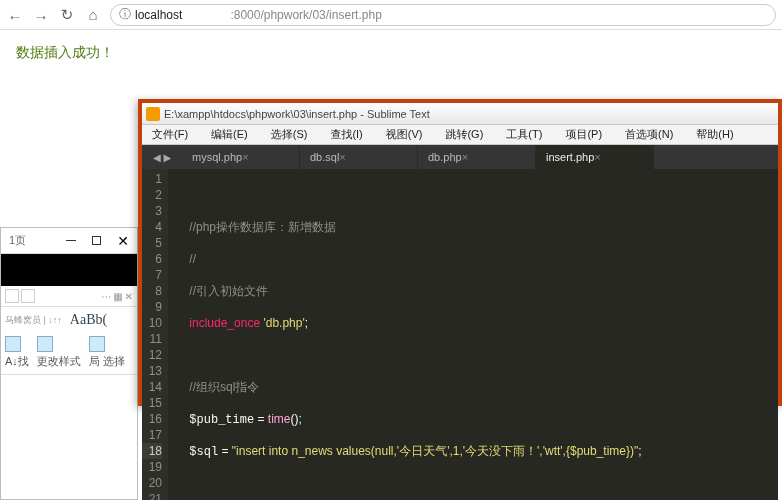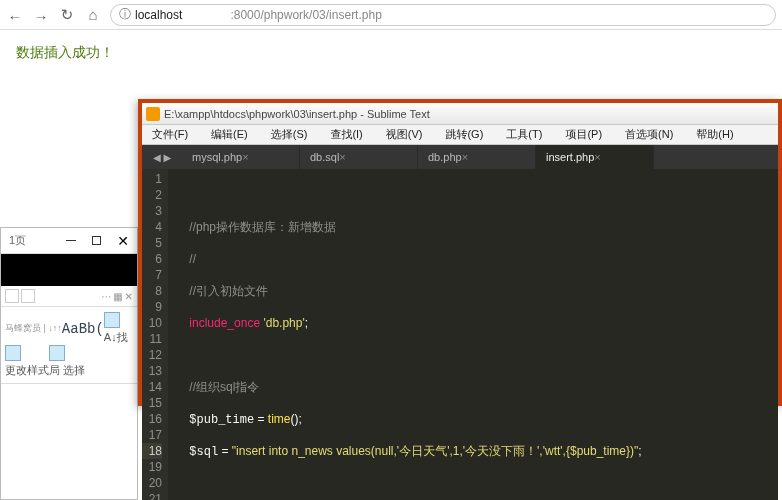--- a/index.html
+++ b/index.html
@@ -27,34 +27,34 @@
 .code-area { display: flex; height: 333px; background: #272822; font-family: Consolas, monospace; font-size: 12px; line-height: 16px; }
 .gutter { width: 26px; background: #2f2f2a; color: #8f908a; text-align: right; padding: 2px 6px 0 0; }
 .gutter .gl { height: 16px; }
 .gutter .gl.hl { background: #3e3d32; color: #ccc; }
 .code { flex: 1; padding: 2px 0 0 8px; white-space: pre; overflow: hidden; }
 .cl { height: 16px; }
 .c-tag { color: #f8f8f2; }
 .c-kw { color: #f92672; }
 .c-str { color: #e6db74; }
 .c-var { color: #f8f8f2; font-family: Liberation Mono, monospace; }
-.c-func { color: #fde047; }
+.c-func { color: #f9a8d4; }
 .c-cmt { color: #8f908a; }
 .c-pun { color: #f8f8f2; }
 
 .other-panel { position: absolute; left: 0; top: 227px; width: 138px; height: 273px; background: #fff; border: 1px solid #bbb; }
 .op-title { height: 26px; background: #fff; display: flex; align-items: center; justify-content: flex-end; gap: 16px; padding: 0 8px; font-size: 13px; border-bottom: 1px solid #ddd; }
 .op-title .min { width:10px; height:1px; background:#333; display:inline-block; }
 .op-title .max { width:9px; height:9px; border:1px solid #333; display:inline-block; }
 .op-title .cls { font-size:14px; }
 .op-dark { height: 32px; background: #000; }
 .op-toolbar { display: flex; align-items: center; gap: 2px; padding: 3px 4px; border-bottom: 1px solid #ddd; font-size: 10px; color: #444; }
 .op-mini { width: 14px; height: 14px; border: 1px solid #ccc; display:inline-block; }
-.ribbon { display: flex; padding: 5px 4px; gap: 0; font-size: 10px; color: #555; align-items: center; flex-wrap: wrap; border-bottom: 1px solid #ddd; }
-.ribbon .aabb { font-family: Liberation Mono, monospace; font-size: 14px; color: #345; }
+.ribbon { display: flex; padding: 5px 4px; gap: 8px; font-size: 10px; color: #555; align-items: center; flex-wrap: wrap; border-bottom: 1px solid #ddd; }
+.ribbon .aabb { font-family: Liberation Serif, serif; font-size: 14px; color: #345; }
 .ribbon .rb-item { display:flex; flex-direction:column; align-items:flex-start; gap:2px; font-size:11px; }
 .rb-ico { width:16px; height:16px; background:#cdeaf8; border:1px solid #8ac; display:inline-block; }
 
 </style>
 </head>
 <body>
 
 <div class="browser-bar">
   <div class="nav-btn">←</div>
   <div class="nav-btn">→</div>

